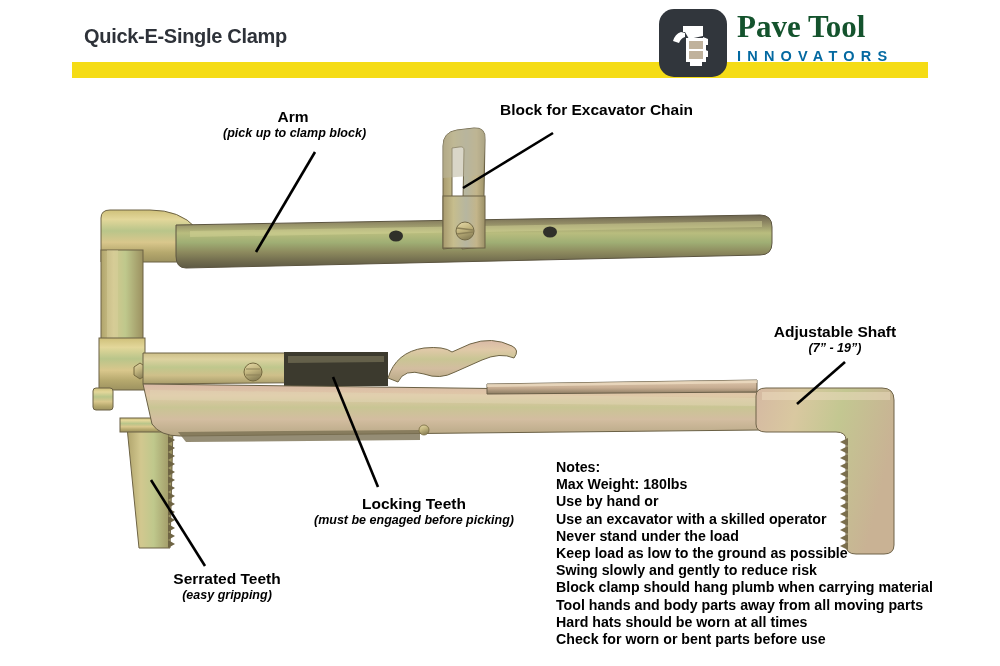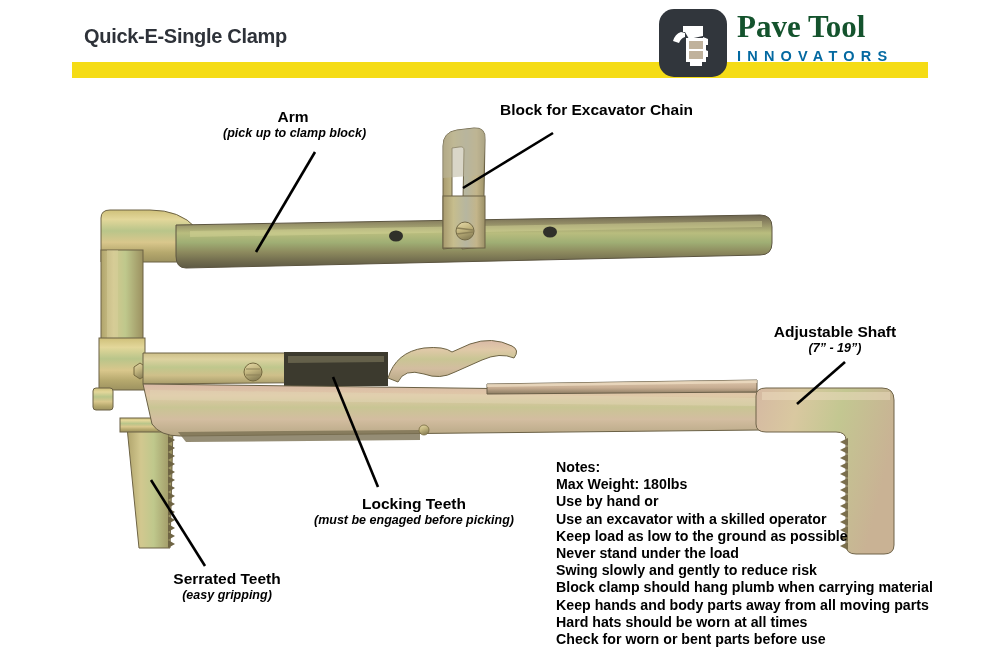--- a/index.html
+++ b/index.html
@@ -254,22 +254,22 @@
   <div class="callout c-center" style="left:122px; top:570px; width:210px;">
     <div class="ttl">Serrated Teeth</div>
     <div class="sub">(easy gripping)</div>
   </div>
 
   <div class="notes">
     <div>Notes:</div>
     <div>Max Weight: 180lbs</div>
     <div>Use by hand or</div>
     <div>Use an excavator with a skilled operator</div>
+    <div>Never stand under the load</div>
     <div>Keep load as low to the ground as possible</div>
-    <div>Never stand under the load</div>
     <div>Swing slowly and gently to reduce risk</div>
     <div>Block clamp should hang plumb when carrying material</div>
-    <div>Keep hands and body parts away from all moving parts</div>
+    <div>Tool hands and body parts away from all moving parts</div>
     <div>Hard hats should be worn at all times</div>
     <div>Check for worn or bent parts before use</div>
   </div>
 
 </div>
 
 </body></html>

